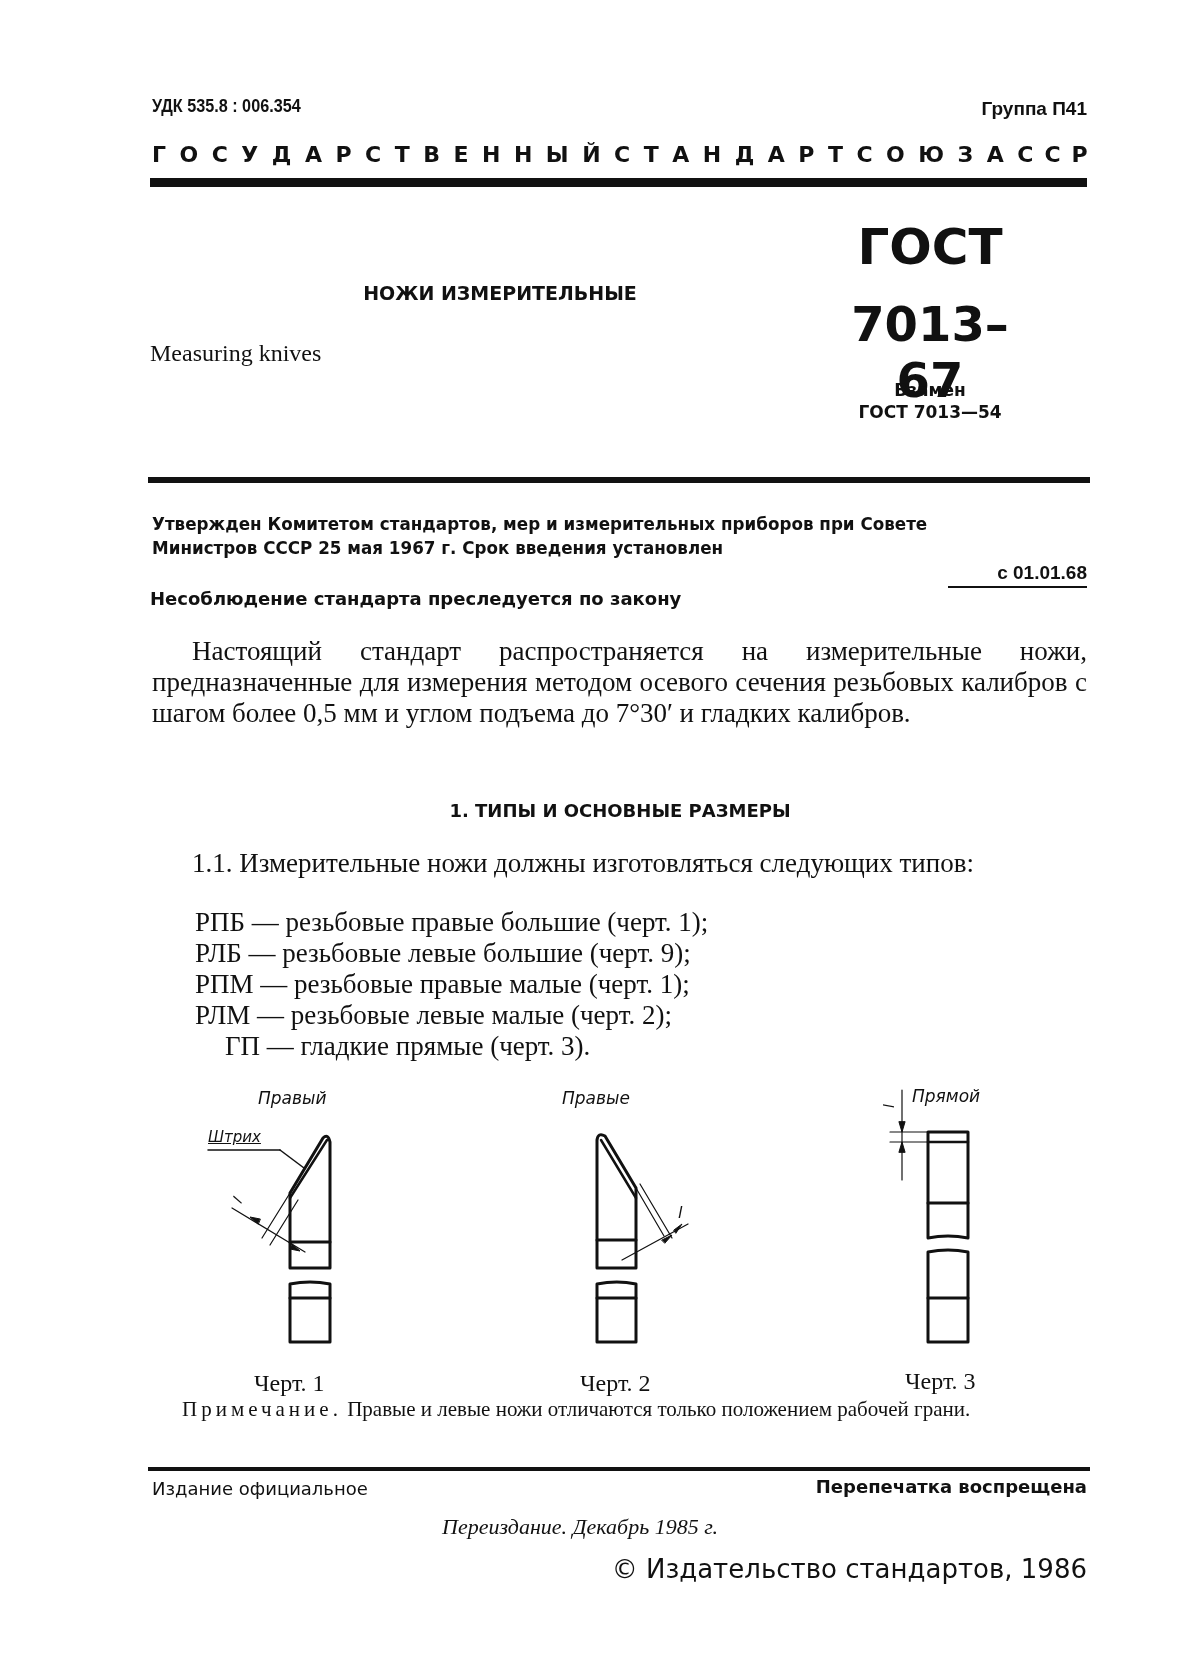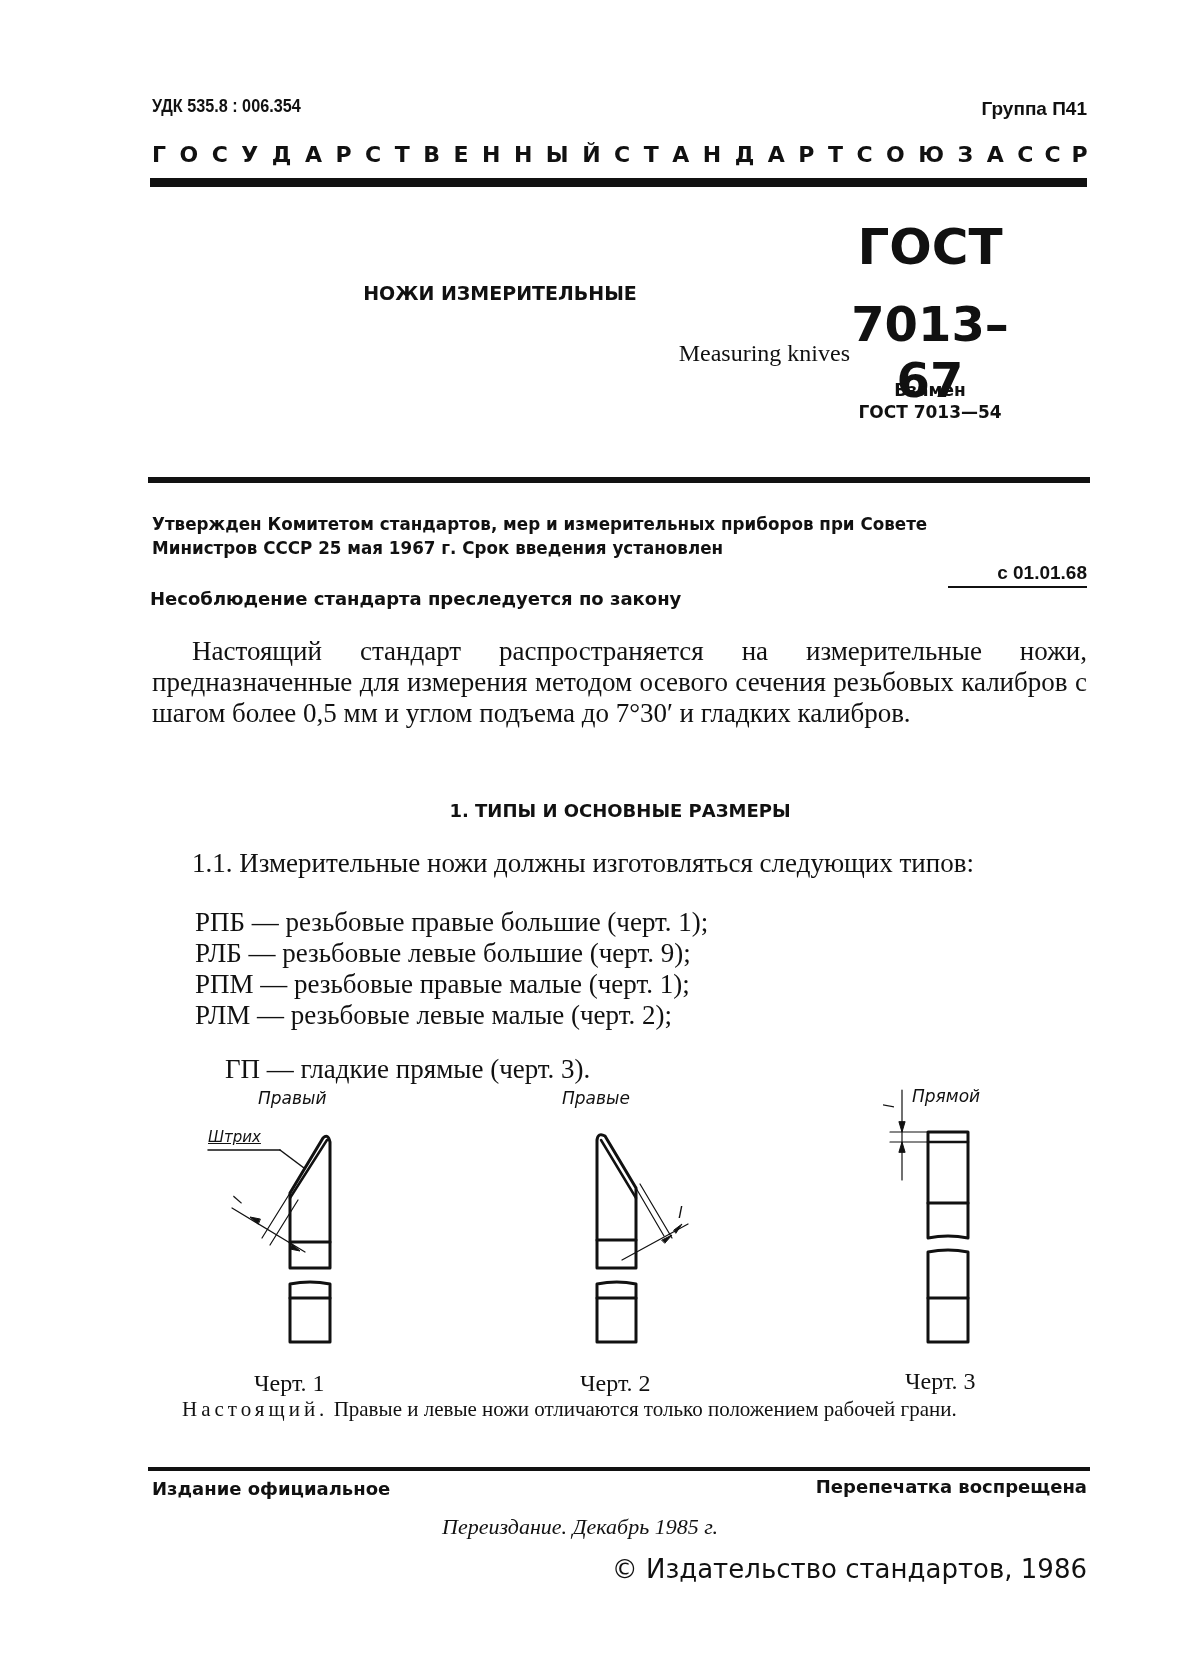--- a/index.html
+++ b/index.html
@@ -4,42 +4,42 @@
 <style>
   html, body { margin: 0; padding: 0; background: #ffffff; }
   body { width: 1187px; height: 1679px; position: relative; overflow: hidden; color: #111; }
   .abs { position: absolute; }
   .rule { position: absolute; background: #111; }
   .udk { left: 152px; top: 96px; font-size: 18px; font-weight: bold; font-family: "Liberation Sans", sans-serif; transform: scaleX(0.9); transform-origin: left; }
   .group { right: 100px; top: 98px; font-size: 19px; font-weight: bold; font-family: "Liberation Sans", sans-serif; }
   .band { left: 152px; width: 935px; top: 142px; font-size: 22px; font-weight: bold; font-family: "DejaVu Sans", sans-serif; display: flex; justify-content: space-between; }
   .band span { letter-spacing: 0; }
   .title-ru { left: 150px; width: 700px; top: 282px; text-align: center; font-size: 19px; font-weight: bold; font-family: "DejaVu Sans", sans-serif; }
-  .title-en { left: 150px; width: 700px; top: 340px; text-align: right; font-size: 24px; font-family: "Liberation Serif", serif; }
+  .title-en { left: 150px; width: 700px; top: 340px; text-align: left; font-size: 24px; font-family: "Liberation Serif", serif; }
   .gost { left: 820px; width: 220px; text-align: center; font-family: "DejaVu Sans", sans-serif; font-weight: bold; }
   .gost1 { top: 218px; font-size: 50px; }
   .gost2 { top: 296px; font-size: 48px; }
   .vzamen { top: 380px; font-size: 17px; }
   .vzamen2 { top: 402px; font-size: 17px; }
   .approval { left: 152px; width: 935px; top: 512px; font-size: 18px; font-weight: bold; font-family: "DejaVu Sans", sans-serif; line-height: 24px; transform: scaleX(0.93); transform-origin: left; white-space: nowrap; }
   .date { right: 100px; top: 562px; font-size: 19px; font-weight: bold; font-family: "Liberation Sans", sans-serif; }
   .law { left: 150px; width: 900px; top: 588px; text-align: left; font-size: 18px; font-weight: bold; font-family: "DejaVu Sans", sans-serif; }
   .para { left: 152px; width: 935px; top: 636px; font-size: 27px; line-height: 31px; font-family: "Liberation Serif", serif; text-align: justify; }
   .para .ind { display: inline-block; width: 40px; }
   .sect { left: 150px; width: 940px; top: 800px; text-align: center; font-size: 18px; font-weight: bold; font-family: "DejaVu Sans", sans-serif; }
   .p11 { left: 152px; width: 935px; top: 848px; font-size: 27px; line-height: 31px; font-family: "Liberation Serif", serif; text-align: justify; }
   .list { left: 195px; top: 907px; font-size: 27px; line-height: 31px; font-family: "Liberation Serif", serif; }
   .list .li { white-space: nowrap; }
-  .list .li.last { padding-left: 30px; margin-top: 23px; }
+  .list .li.last { padding-left: 30px; }
   .fig { position: absolute; }
   .figlabel { position: absolute; font-family: "DejaVu Sans", sans-serif; font-style: italic; font-size: 17px; }
   .caption { position: absolute; font-family: "Liberation Serif", serif; font-size: 24px; }
   .note { left: 152px; width: 935px; top: 1395px; font-size: 21px; line-height: 29px; font-family: "Liberation Serif", serif; text-align: justify; }
   .note .spaced { letter-spacing: 4px; }
-  .foot-left { left: 152px; top: 1478px; font-size: 18px; font-weight: bold; font-family: "DejaVu Sans", sans-serif; }
+  .foot-left { left: 152px; top: 1478px; font-size: 18px; font-weight: normal; font-family: "DejaVu Sans", sans-serif; }
   .foot-right { right: 100px; top: 1476px; font-size: 18px; font-weight: bold; font-family: "DejaVu Sans", sans-serif; }
   .reissue { left: 150px; width: 860px; top: 1514px; text-align: center; font-size: 22px; font-style: italic; font-family: "Liberation Serif", serif; }
   .copy { right: 100px; top: 1554px; font-size: 26px; font-family: "DejaVu Sans", sans-serif; }
 </style>
 </head>
 <body>
 
 <div class="abs udk">УДК 535.8 : 006.354</div>
 <div class="abs group">Группа П41</div>
 <div class="abs band">
@@ -137,20 +137,20 @@
     <line x1="10" y1="72" x2="48" y2="72" stroke-width="1.2"></line>
     <line x1="10" y1="82" x2="48" y2="82" stroke-width="1.2"></line>
     <line x1="22" y1="30" x2="22" y2="120" stroke-width="1.2"></line>
     <path d="M19 62 l3 10 l3 -10 z" fill="#111" stroke-width="1"></path>
     <path d="M19 92 l3 -10 l3 10 z" fill="#111" stroke-width="1"></path>
   </g>
   <text x="6" y="48" font-family="DejaVu Sans, sans-serif" font-style="italic" font-size="14" fill="#111" transform="rotate(-90 10 44)">l</text>
 </svg>
 <div class="caption" style="left:905px; top:1368px;">Черт. 3</div>
 
-<div class="abs note"><span style="display:inline-block;width:30px"></span><span class="spaced">Настоящий.</span> <span>Правые и левые ножи отличаются только положением рабочей грани.</span></div>
+<div class="abs note"><span style="display:inline-block;width:30px"></span><span class="spaced">Примечание.</span> <span>Правые и левые ножи отличаются только положением рабочей грани.</span></div>
 
 <div class="rule" style="left:148px; width:942px; top:1467px; height:4px;"></div>
 
 <div class="abs foot-left">Издание официальное</div>
 <div class="abs foot-right">Перепечатка воспрещена</div>
 <div class="abs reissue">Переиздание. Декабрь 1985 г.</div>
 <div class="abs copy">© Издательство стандартов, 1986</div>
 
 </body></html>

